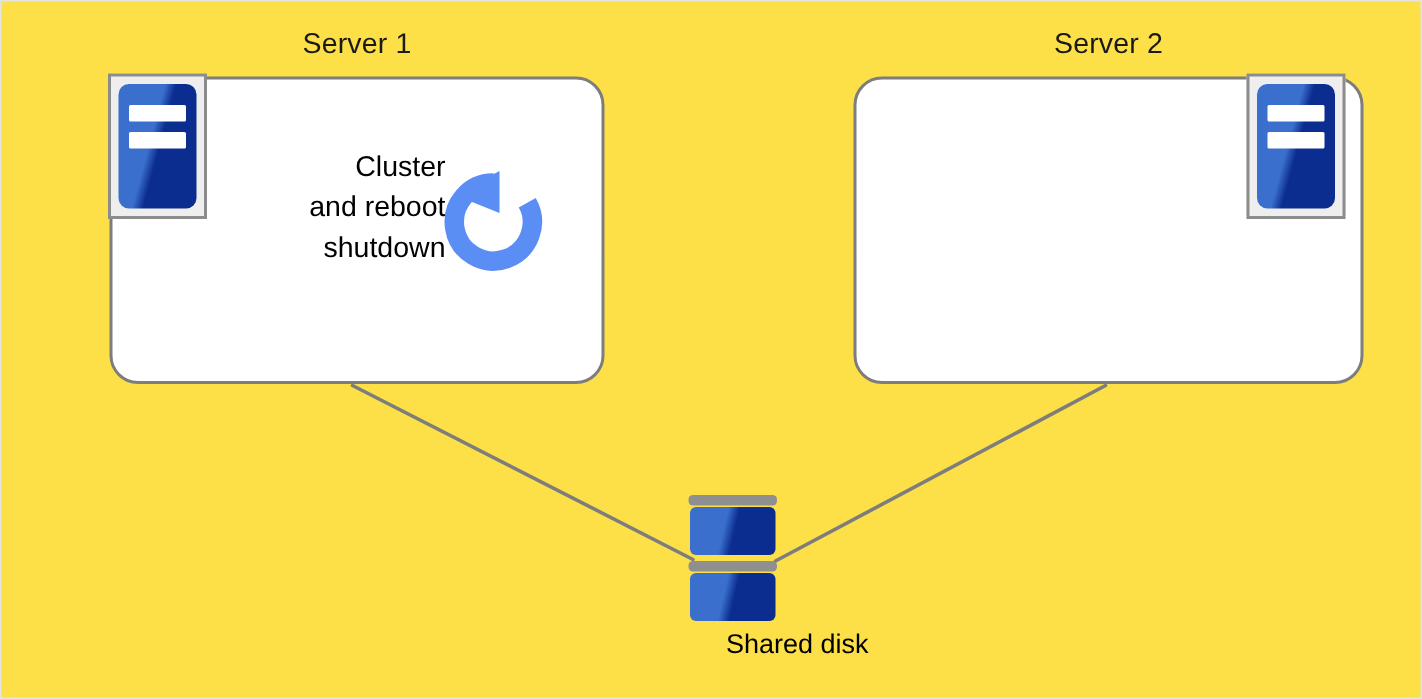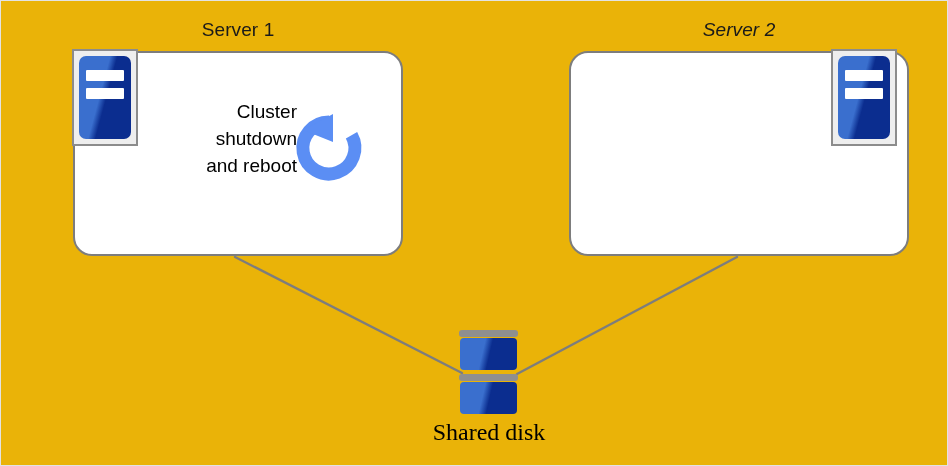--- a/index.html
+++ b/index.html
@@ -7,21 +7,21 @@
     padding: 0;
     background: #ffffff;
   }
   body {
     font-family: "Liberation Sans", sans-serif;
   }
   #canvas {
     position: relative;
     width: 948px;
     height: 466px;
-    background: #eab308;
+    background: #fde047;
     border: 1px solid #e3e3e3;
     box-sizing: border-box;
     overflow: hidden;
   }
   .svg-layer {
     position: absolute;
     left: 0;
     top: 0;
     width: 948px;
     height: 466px;
@@ -30,21 +30,21 @@
   
   .node-title {
     position: absolute;
     font-size: 19px;
     color: #1a1a1a;
     text-align: center;
     white-space: nowrap;
     letter-spacing: 0.1px;
   }
   #server1-title { left: 72px;  top: 18px; width: 330px; }
-  #server2-title { left: 568px; top: 18px; width: 340px; font-style: italic; }
+  #server2-title { left: 568px; top: 18px; width: 340px; }
 
   
   .server-box {
     position: absolute;
     background: #ffffff;
     border: 2.2px solid #7d7d7d;
     border-radius: 19px;
     box-sizing: border-box;
   }
   #server1-box { left: 72px;  top: 50px; width: 330px; height: 205px; }
@@ -130,25 +130,24 @@
   #disk-cap-1  { top: 0px; }
   #disk-body-1 { top: 8px; }
   #disk-cap-2  { top: 44px; }
   #disk-body-2 { top: 52px; }
 
   #shared-disk-label {
     position: absolute;
     left: 398px;
     top: 418px;
     width: 180px;
-    font-size: 24px;
+    font-size: 18px;
     color: #000000;
-    text-align: center;
+    text-align: right;
     white-space: nowrap;
-    font-family: Liberation Serif, serif;
   }
 </style>
 </head>
 <body>
 
 <div id="canvas">
 
   <svg class="svg-layer" viewBox="0 0 948 466" xmlns="http://www.w3.org/2000/svg">
     <line x1="234" y1="256" x2="461" y2="372" stroke="#7d7d7d" stroke-width="2.4" stroke-linecap="round"></line>
     <line x1="736" y1="256" x2="516" y2="373" stroke="#7d7d7d" stroke-width="2.4" stroke-linecap="round"></line>
@@ -160,22 +159,22 @@
 
   <div class="server-icon" id="server1-icon">
     <div class="server-icon-inner">
       <div class="server-bar server-bar-top"></div>
       <div class="server-bar server-bar-bottom"></div>
     </div>
   </div>
 
   <div id="cluster-label">
     <div>Cluster</div>
+    <div>and reboot</div>
     <div>shutdown</div>
-    <div>and reboot</div>
   </div>
 
   <svg id="reboot-icon" viewBox="0 0 80 78" xmlns="http://www.w3.org/2000/svg">
     <path d="M 40 14
              A 26 26 0 1 0 62.5 27.2" fill="none" stroke="#5b8ef4" stroke-width="13" stroke-linecap="butt"></path>
     <polygon points="44,6 44,34 14,22" fill="#5b8ef4"></polygon>
   </svg>
 
   <div class="node-title" id="server2-title">Server 2</div>
 

